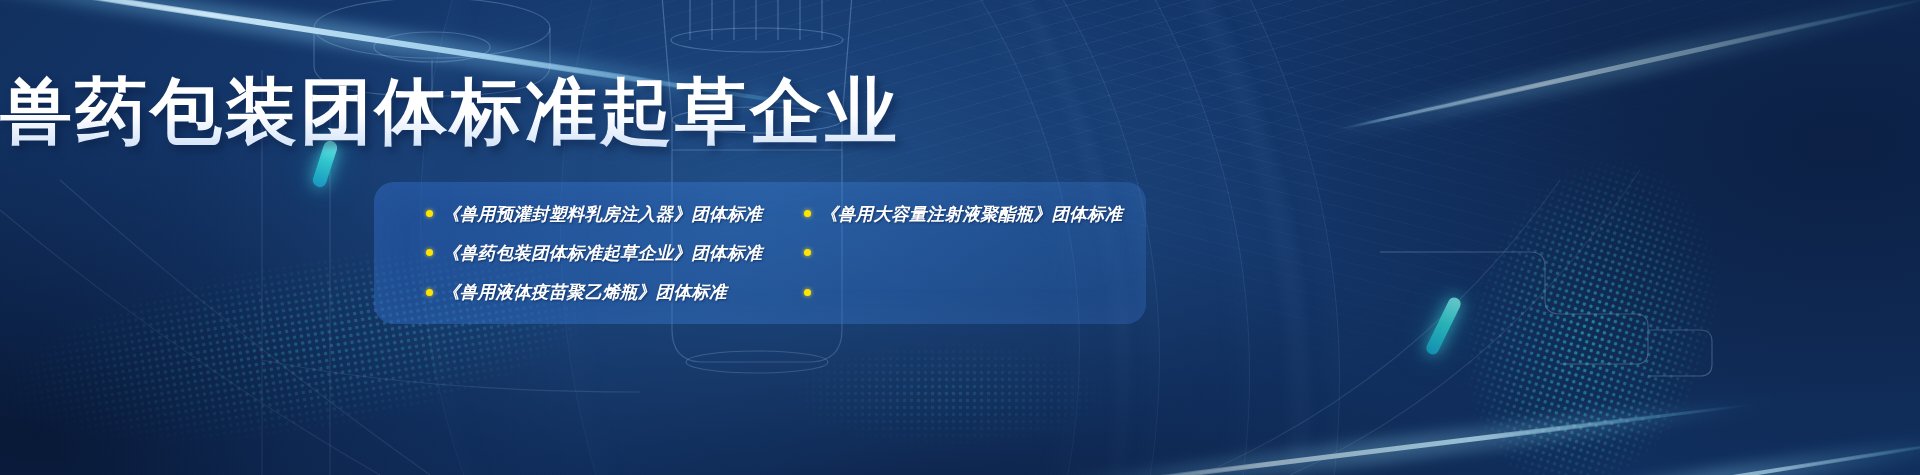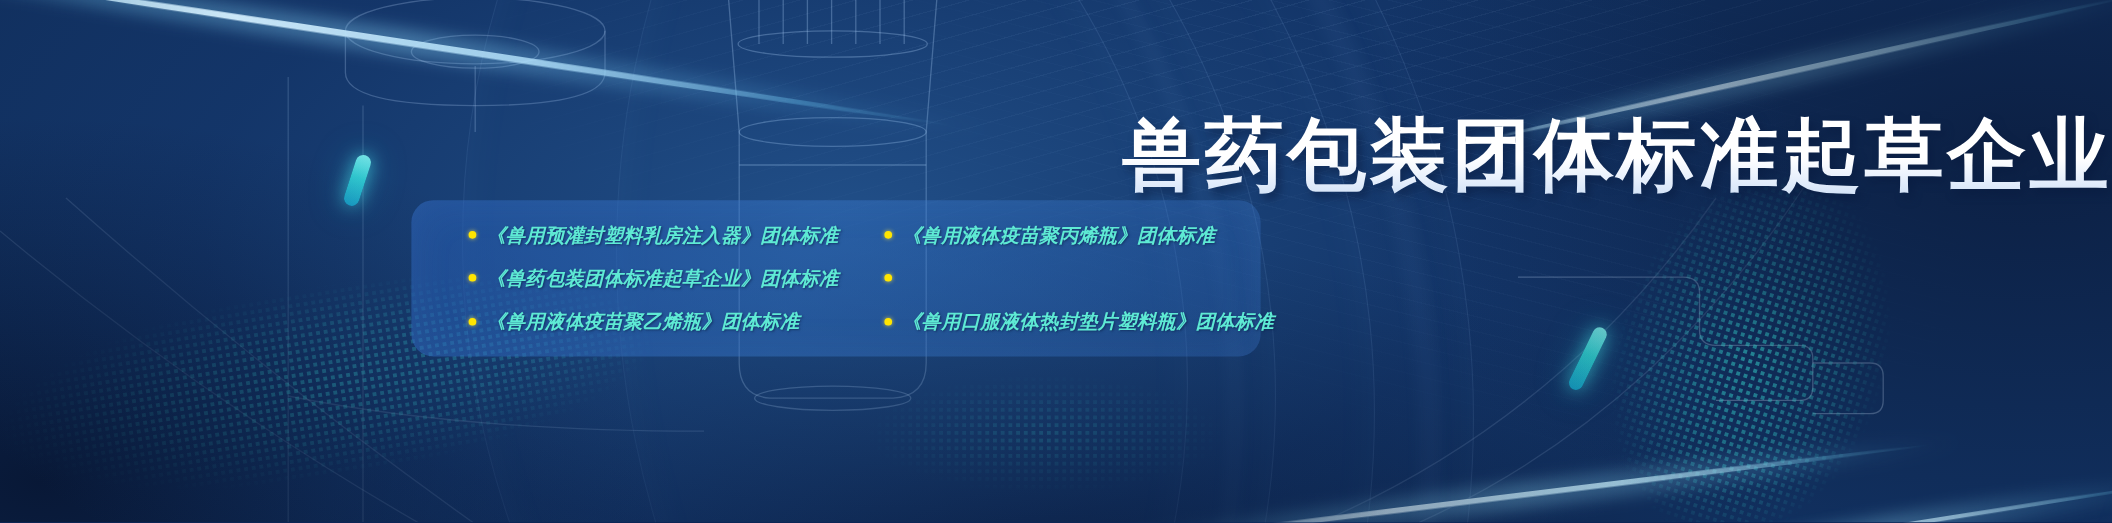--- a/index.html
+++ b/index.html
@@ -185,34 +185,33 @@
     width:13px; height:62px;
     transform:rotate(26deg);
   }
 
   
   #content { position:absolute; inset:0; }
 
   #page-title {
     position:absolute;
     top:74px; left:0; right:0;
-    text-align:right;
+    text-align:left;
     font-family:"Liberation Sans", sans-serif;
     font-weight:bold;
     font-size:72px;
     letter-spacing:3px;
     color:#ffffff;
     background:linear-gradient(180deg,#ffffff 0%,#ffffff 52%,#e6effc 78%,#cfe0f6 100%);
     -webkit-background-clip:text;
     background-clip:text;
     -webkit-text-fill-color:transparent;
     filter:drop-shadow(4px 5px 4px rgba(8,26,62,0.55));
     line-height:1.05;
     white-space:nowrap;
-    margin-top:30px;
   }
 
   #standards-panel {
     position:absolute;
     left:374px; top:182px;
     width:772px; height:142px;
     border-radius:20px;
     background:linear-gradient(105deg, rgba(40,96,185,0.50) 0%, rgba(52,118,206,0.40) 45%, rgba(48,110,200,0.26) 100%);
     box-shadow:inset 0 0 40px rgba(120,180,250,0.10);
   }
@@ -239,21 +238,21 @@
     border-radius:50%;
     background:#ffe500;
     box-shadow:0 0 4px rgba(255,230,60,0.8);
     flex:0 0 auto;
   }
   .std-text {
     font-family:"Liberation Serif", serif;
     font-weight:bold;
     font-style:italic;
     font-size:17.5px;
-    color:#5eead4;
+    color:#ffffff;
     letter-spacing:0.3px;
     text-shadow:1px 1px 2px rgba(10,30,70,0.6);
   }
 </style>
 </head>
 <body>
 
 <div id="banner">
 
   <div class="layer bg-base"></div>
@@ -337,35 +336,34 @@
     <div id="standards-panel"></div>
 
     <div id="standards-grid">
 
       <div class="std-item">
         <span class="std-bullet"></span>
         <span class="std-text">《兽用预灌封塑料乳房注入器》团体标准</span>
       </div>
       <div class="std-item">
         <span class="std-bullet"></span>
-        <span class="std-text">《兽用液体疫苗聚丙烯瓶》团体标准</span>
+        <span class="std-text">《兽用大容量注射液聚酯瓶》团体标准</span>
       </div>
 
       <div class="std-item">
         <span class="std-bullet"></span>
         <span class="std-text">《兽药包装团体标准起草企业》团体标准</span>
       </div>
       <div class="std-item">
         <span class="std-bullet"></span>
       </div>
 
       <div class="std-item">
         <span class="std-bullet"></span>
         <span class="std-text">《兽用液体疫苗聚乙烯瓶》团体标准</span>
       </div>
       <div class="std-item">
         <span class="std-bullet"></span>
-        <span class="std-text">《兽用口服液体热封垫片塑料瓶》团体标准</span>
       </div>
 
     </div>
   </div>
 </div>
 
 </body></html>

